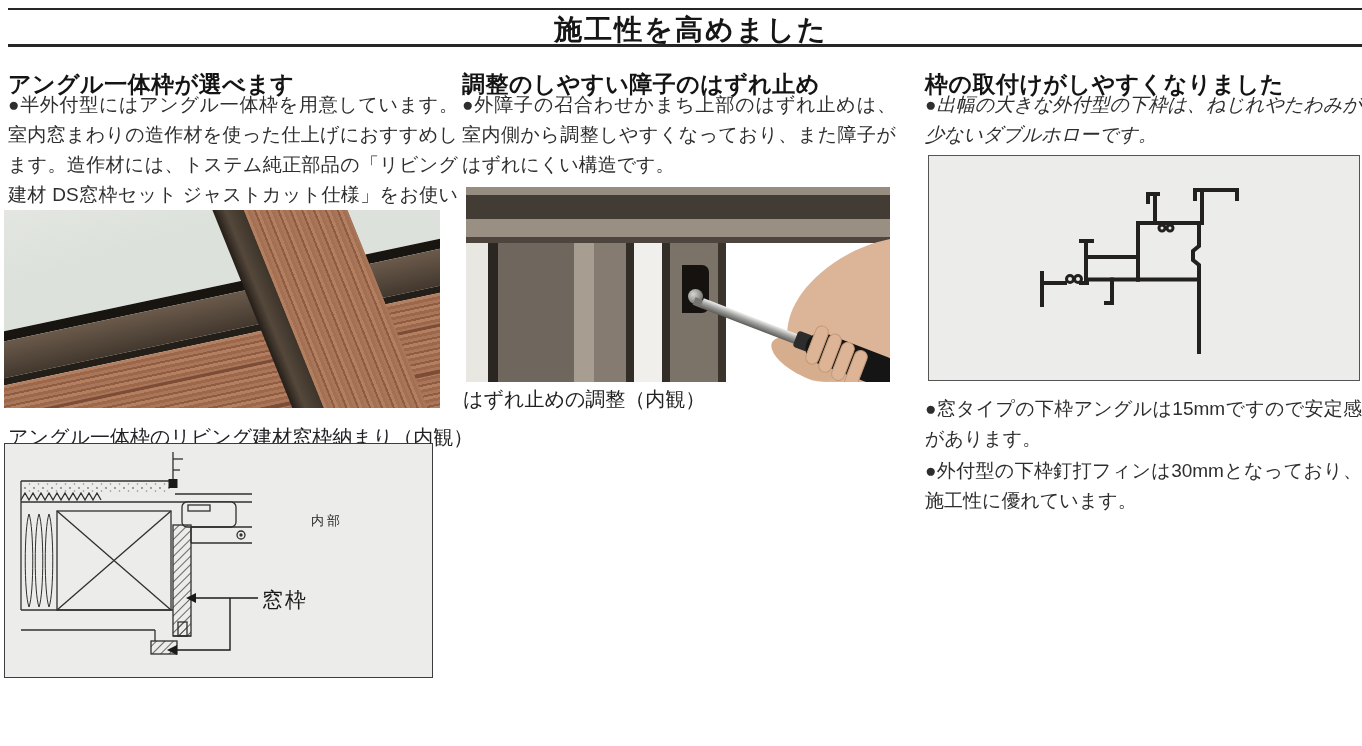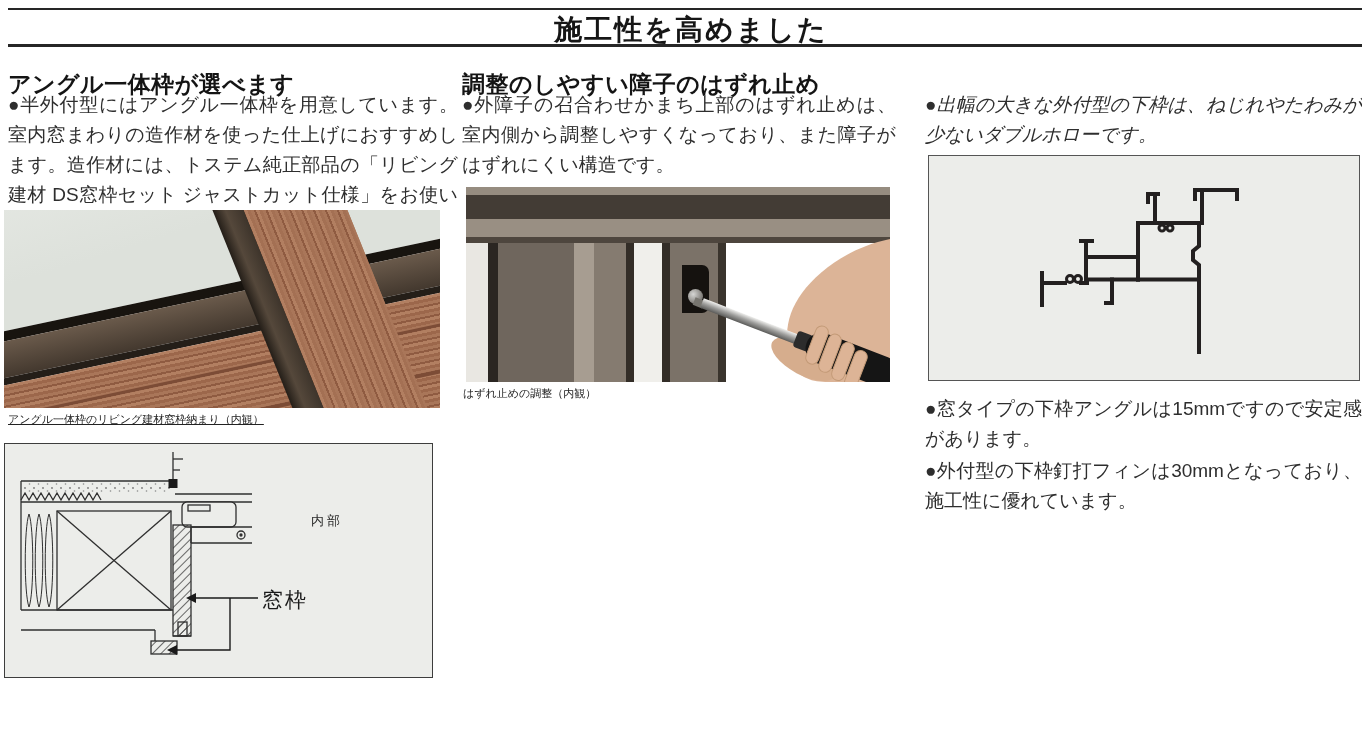--- a/index.html
+++ b/index.html
@@ -7,21 +7,21 @@
         font-family:"Liberation Sans","DejaVu Sans",sans-serif;color:#222;padding-left:44px;}
   
   .rule{position:absolute;left:8px;right:8px;background:#262626;}
   .rule-top{top:8px;height:2px;}
   .rule-bottom{top:44px;height:3px;}
   .page-title{position:absolute;left:0;right:0;top:11px;text-align:center;
               font-size:28px;font-weight:bold;letter-spacing:2px;color:#161616;}
   
   .col-heading{position:absolute;top:57px;font-size:23px;font-weight:bold;color:#141414;letter-spacing:0.5px;margin-top:12px;}
   .body-text{position:absolute;font-size:19px;line-height:30px;color:#2e2e2e;margin:0;text-align:justify;}
-  .caption{position:absolute;font-size:11px;color:#222;}
+  .caption{position:absolute;font-size:20px;color:#222;}
   .h-left{left:8px;}  .h-mid{left:462px;}  .h-right{left:925px;}
   .b-left{left:8px;top:90px;width:450px;}
   .b-mid{left:462px;top:90px;width:434px;}
   .b-right{left:925px;top:90px;width:437px;font-style:italic;}
   .rb1{left:925px;top:394px;width:437px;}
   .rb2{left:925px;top:456px;width:437px;}
   
   .diagram-box{position:absolute;background:#ecedea;border:1.5px solid #3d3d3d;}
   .d-left{left:4px;top:443px;width:427px;height:233px;}
   .d-right{left:928px;top:155px;width:430px;height:224px;border-width:1px;border-color:#555;}
@@ -85,21 +85,21 @@
       <div class="p1-gasket"></div>
       <div class="p1-sash"></div>
       <div class="p1-lip"></div>
       <div class="p1-wood"></div>
       <div class="p1-groove1"></div>
       <div class="p1-groove2"></div>
     </div>
     <div class="p1-vsash"></div>
     <div class="p1-vwood"></div>
   </div>
-  <div class="caption" style="left:8px;top:412px;text-decoration:underline;">アングル一体枠のリビング建材窓枠納まり（内観）</div>
+  <div class="caption" style="left:8px;top:424px;">アングル一体枠のリビング建材窓枠納まり（内観）</div>
 
   <div class="diagram-box d-left">
     <svg width="424" height="230" viewBox="0 0 424 230">
       <defs>
         <pattern id="hatch" width="6" height="6" patternTransform="rotate(45)" patternUnits="userSpaceOnUse">
           <line x1="0" y1="0" x2="0" y2="6" stroke="#444" stroke-width="1.6"></line>
         </pattern>
         <pattern id="sand" width="9" height="7" patternUnits="userSpaceOnUse">
           <circle cx="2" cy="2" r="0.9" fill="#777"></circle>
             <circle cx="6.5" cy="5" r="0.8" fill="#888"></circle>
@@ -199,20 +199,21 @@
           <rect x="352" y="94" width="13" height="40" rx="6.5"></rect>
           <rect x="367" y="97" width="13" height="40" rx="6.5"></rect>
           <rect x="382" y="100" width="13" height="40" rx="6.5"></rect>
           <rect x="397" y="103" width="13" height="40" rx="6.5"></rect>
         </g>
       </g>
     </svg>
   </div>
   <div class="caption" style="left:463px;top:386px;">はずれ止めの調整（内観）</div>
 
+  <h2 class="col-heading h-right">枠の取付けがしやすくなりました</h2>
   <p class="body-text b-right">●出幅の大きな外付型の下枠は、ねじれやたわみが少ないダブルホローです。</p>
 
   <div class="diagram-box d-right">
     <svg width="428" height="222" viewBox="0 0 428 222">
       <g stroke="#232020" stroke-width="4" fill="none" stroke-linecap="square">
         <path d="M113,117 V149"></path>
         <path d="M113,127 H136"></path>
         <path d="M152,127 H158"></path>
         <path d="M157,123.5 H270"></path>
         <path d="M157,123.5 V101 H209 V123.5"></path>

